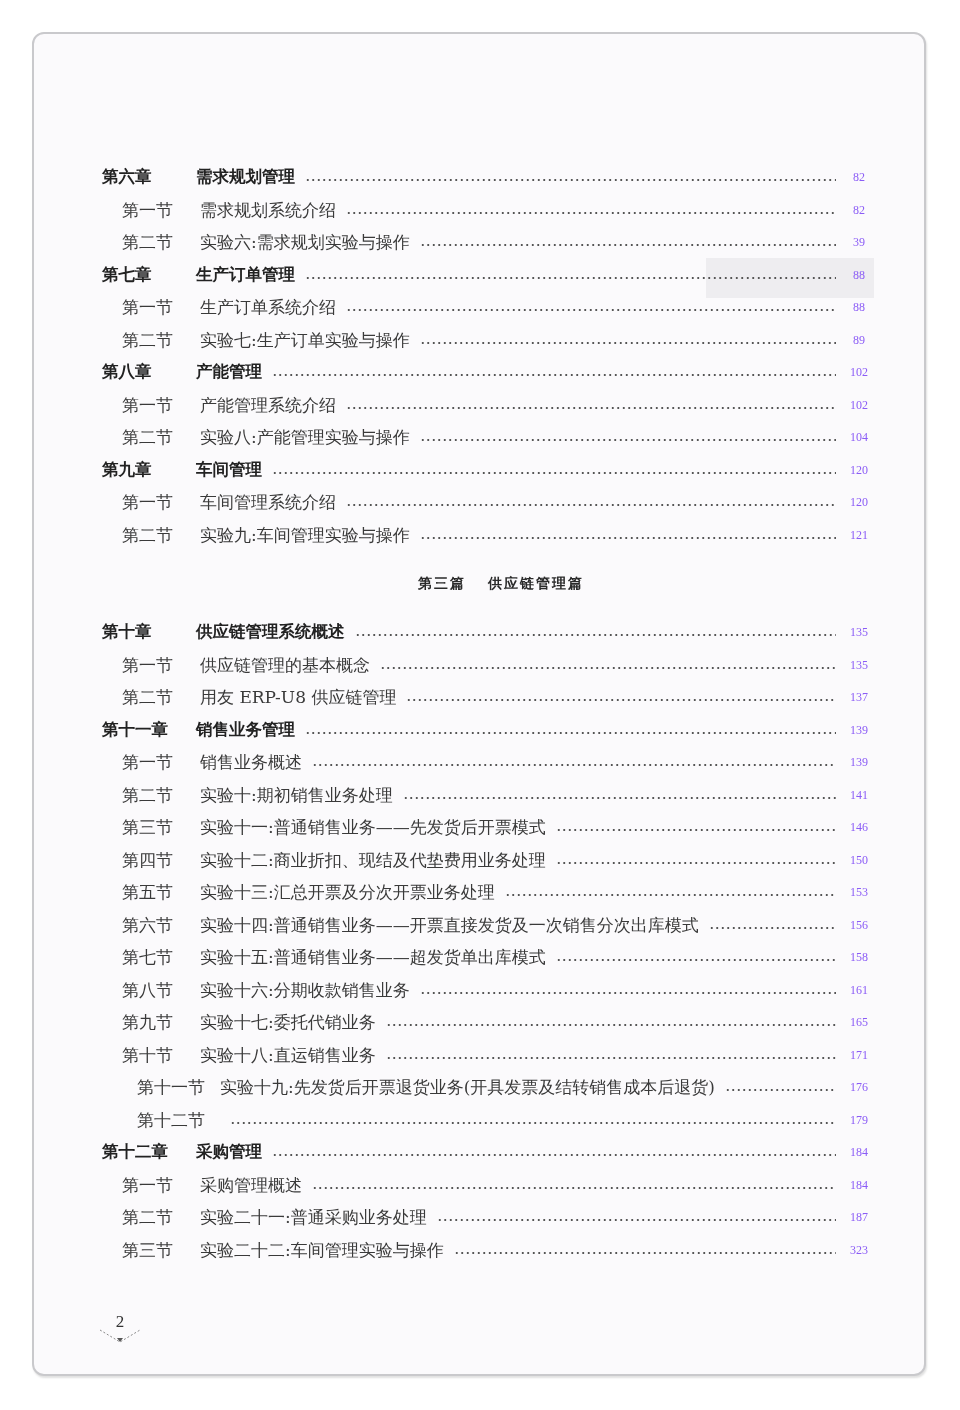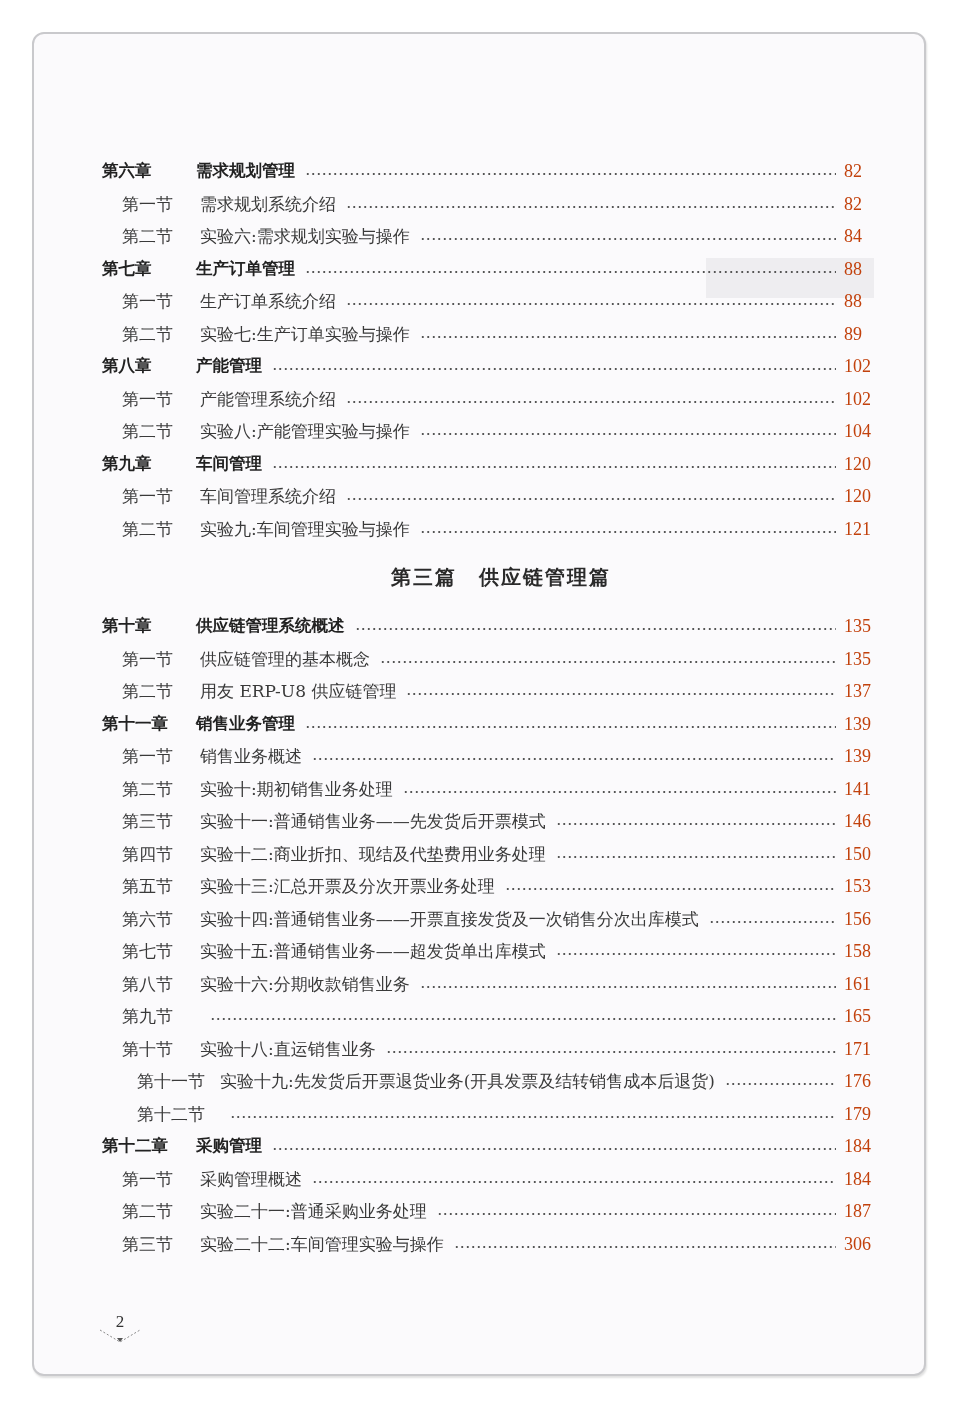--- a/index.html
+++ b/index.html
@@ -23,21 +23,21 @@
       height: 1344px;
       border: 2px solid #c9c9cc;
       border-radius: 12px;
       background: #fbfafc;
       box-shadow: 1px 2px 2px rgba(0,0,0,0.12);
       box-sizing: border-box;
     }
     .toc {
       position: absolute;
       left: 102px;
-      top: 155px;
+      top: 161px;
       width: 772px;
     }
     .row {
       position: relative;
       height: 32.5px;
       display: flex;
       align-items: center;
       font-size: 17px;
       line-height: 32.5px;
       white-space: nowrap;
@@ -74,34 +74,34 @@
       background-image: radial-gradient(circle, #555 0.9px, transparent 1.1px);
       background-size: 5.5px 2px;
       background-repeat: repeat-x;
       background-position: left center;
       transform: translateY(3px);
       min-width: 12px;
     }
     .page {
       flex: 0 0 auto;
       width: 30px;
-      text-align: left;
+      text-align: center;
       font-family: "Liberation Serif", "DejaVu Serif", serif;
-      font-size: 18px;
-      color: #c2410c;
+      font-size: 12px;
+      color: #8b5cf6;
       font-weight: normal;
     }
     .part-heading {
       height: 65px;
       display: flex;
       align-items: center;
       justify-content: center;
       font-family: "DejaVu Serif", "Liberation Serif", serif;
       font-weight: bold;
-      font-size: 20px;
+      font-size: 14px;
       letter-spacing: 2px;
       color: #2a2a2a;
       padding-left: 26px;
       box-sizing: border-box;
     }
     .part-heading .part-gap { display: inline-block; width: 22px; }
     .folio {
       position: absolute;
       left: 98px;
       top: 1312px;
@@ -146,21 +146,21 @@
     <div class="row section">
       <span class="label">第一节</span>
       <span class="title">需求规划系统介绍</span>
       <span class="leader"></span>
       <span class="page">82</span>
     </div>
     <div class="row section">
       <span class="label">第二节</span>
       <span class="title">实验六:需求规划实验与操作</span>
       <span class="leader"></span>
-      <span class="page">84</span>
+      <span class="page">39</span>
     </div>
     <div class="row chapter">
       <span class="label">第七章</span>
       <span class="title">生产订单管理</span>
       <span class="leader"></span>
       <span class="page">88</span>
     </div>
     <div class="row section">
       <span class="label">第一节</span>
       <span class="title">生产订单系统介绍</span>
@@ -285,20 +285,21 @@
       <span class="page">158</span>
     </div>
     <div class="row section">
       <span class="label">第八节</span>
       <span class="title">实验十六:分期收款销售业务</span>
       <span class="leader"></span>
       <span class="page">161</span>
     </div>
     <div class="row section">
       <span class="label">第九节</span>
+      <span class="title">实验十七:委托代销业务</span>
       <span class="leader"></span>
       <span class="page">165</span>
     </div>
     <div class="row section">
       <span class="label">第十节</span>
       <span class="title">实验十八:直运销售业务</span>
       <span class="leader"></span>
       <span class="page">171</span>
     </div>
     <div class="row section wide">
@@ -327,21 +328,21 @@
     <div class="row section">
       <span class="label">第二节</span>
       <span class="title">实验二十一:普通采购业务处理</span>
       <span class="leader"></span>
       <span class="page">187</span>
     </div>
     <div class="row section">
       <span class="label">第三节</span>
       <span class="title">实验二十二:车间管理实验与操作</span>
       <span class="leader"></span>
-      <span class="page">306</span>
+      <span class="page">323</span>
     </div>
   </div>
 </div>
 
 <div class="folio">
   <span class="folio-number">2</span>
   <svg width="44" height="22" viewBox="0 0 44 22">
     <polyline points="2,6 22,18 42,6" fill="none" stroke="#8a8a8a" stroke-width="1" stroke-dasharray="2,2"></polyline>
     <polygon points="19,14 25,14 22,18" fill="#555"></polygon>
   </svg>

